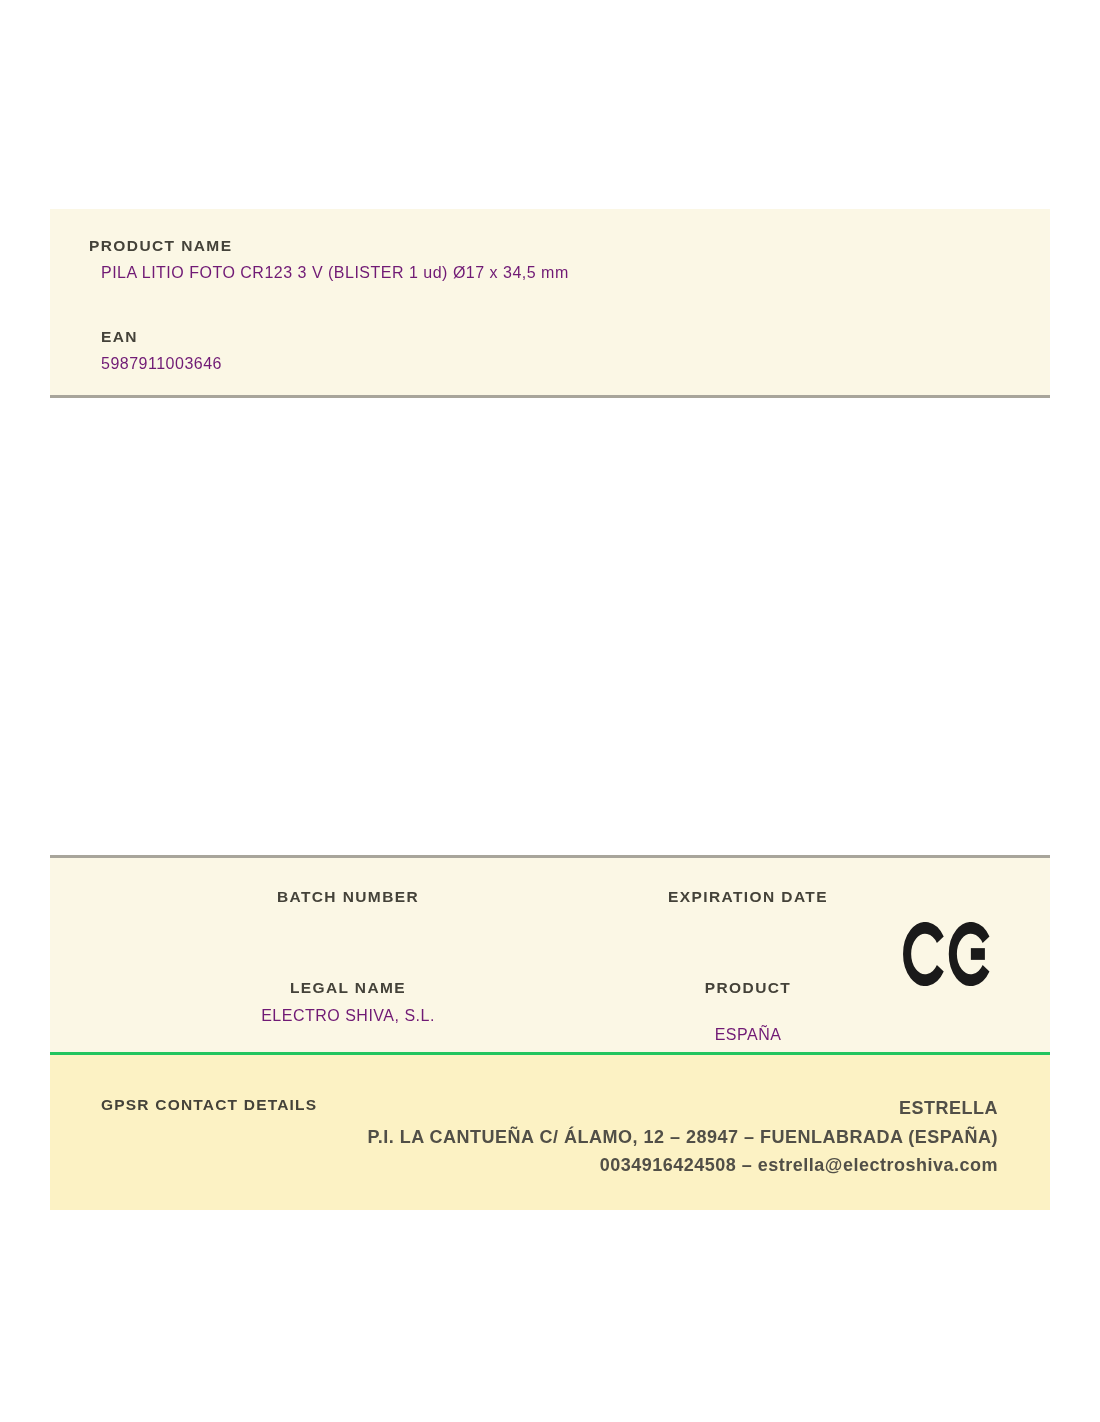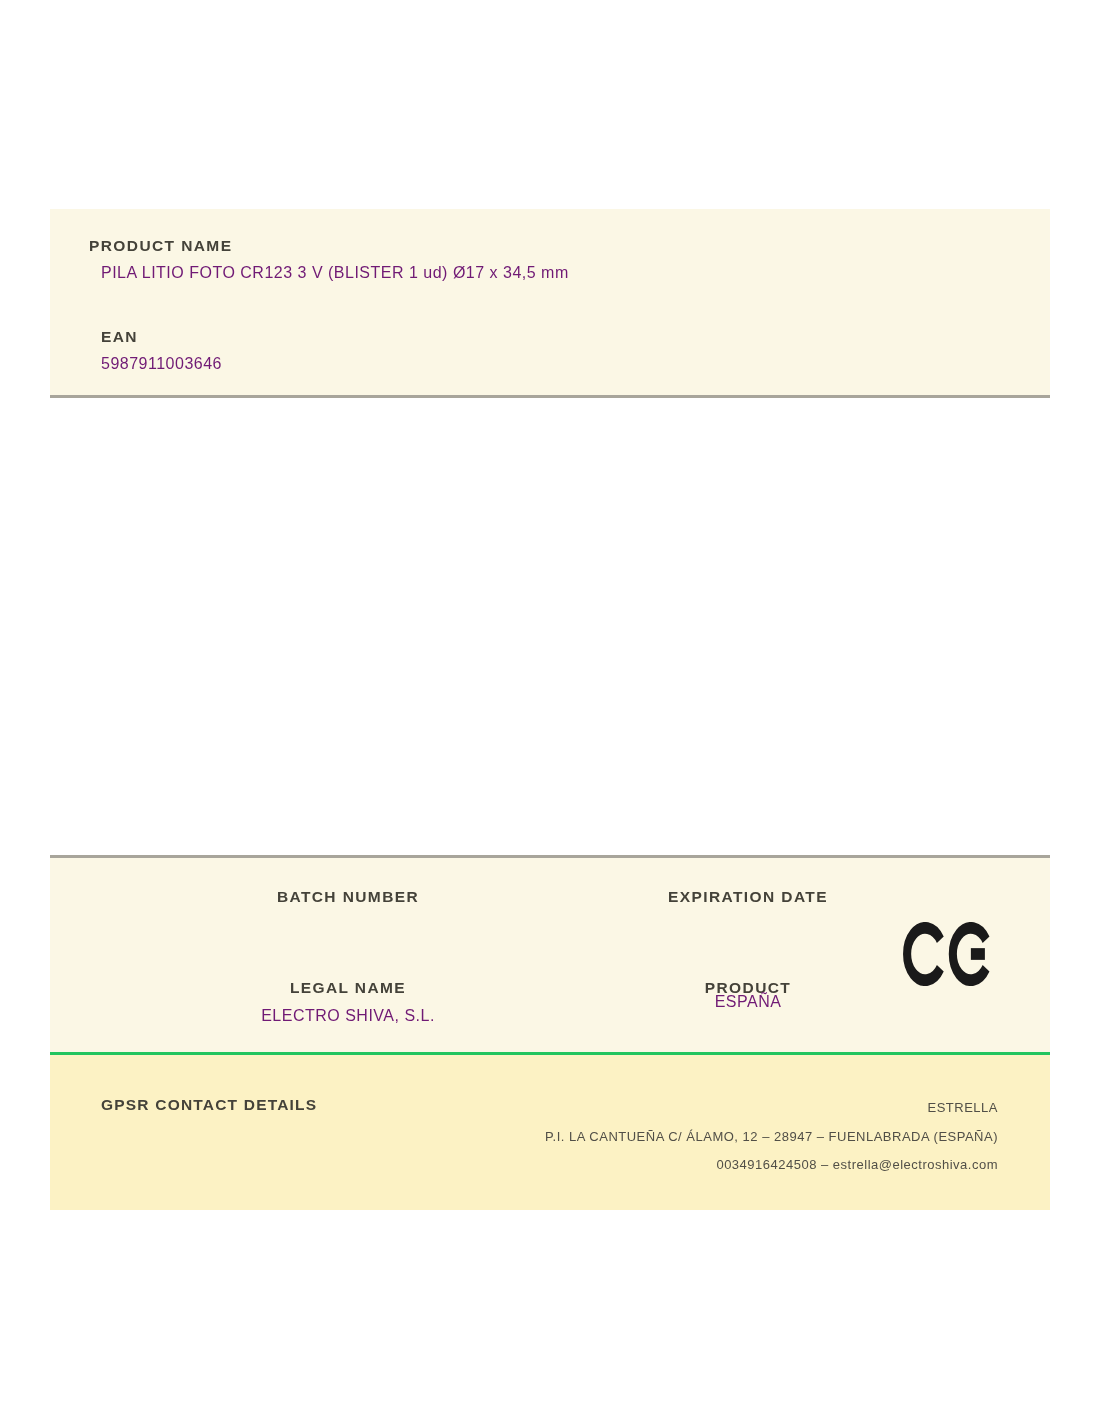--- a/index.html
+++ b/index.html
@@ -72,24 +72,25 @@
   .ce-box svg { display: block; width: 100%; height: 100%; }
 
   .gpsr-right {
     position: absolute;
     top: 39px;
     right: 52px;
     text-align: right;
     color: #514f47;
   }
   .gpsr-right div {
-    font-size: 13px;
+    font-size: 18px;
     letter-spacing: 0.5px;
     line-height: 28.5px;
     white-space: nowrap;
+    font-weight: bold;
   }
 </style>
 </head>
 <body>
 
 <div class="page">
 
   <section class="sec-product">
     <div class="lbl" style="left:39px; top:28px;">PRODUCT NAME</div>
     <div class="val" style="left:51px; top:55px;">PILA LITIO FOTO CR123 3 V (BLISTER 1 ud) Ø17 x 34,5 mm</div>
@@ -98,21 +99,21 @@
   </section>
 
   <section class="sec-compliance">
     <div class="lbl col-l" style="top:30px;">BATCH NUMBER</div>
     <div class="lbl col-r" style="top:30px;">EXPIRATION DATE</div>
 
     <div class="lbl col-l" style="top:121px;">LEGAL NAME</div>
     <div class="val col-l" style="top:149px;">ELECTRO SHIVA, S.L.</div>
 
     <div class="lbl col-r" style="top:121px;">PRODUCT</div>
-    <div class="val col-r" style="top:135px;">ESPAÑA</div>
+    <div class="val col-r" style="top:168px;">ESPAÑA</div>
 
     <div class="ce-box">
       <svg viewBox="0 0 122 60" preserveAspectRatio="none" aria-hidden="true">
         <g fill="none" stroke="#1a1a1a" stroke-width="11">
           <path d="M 50.6 16.65 A 24.5 24.5 0 1 0 50.6 43.35"></path>
           <path d="M 112.6 16.65 A 24.5 24.5 0 1 0 112.6 43.35"></path>
           <path d="M 92 30 H 111"></path>
         </g>
       </svg>
     </div>

